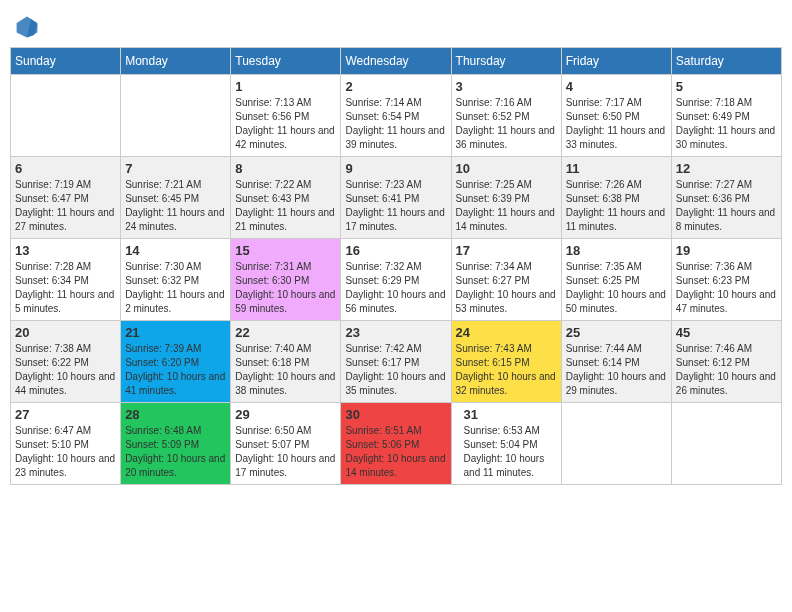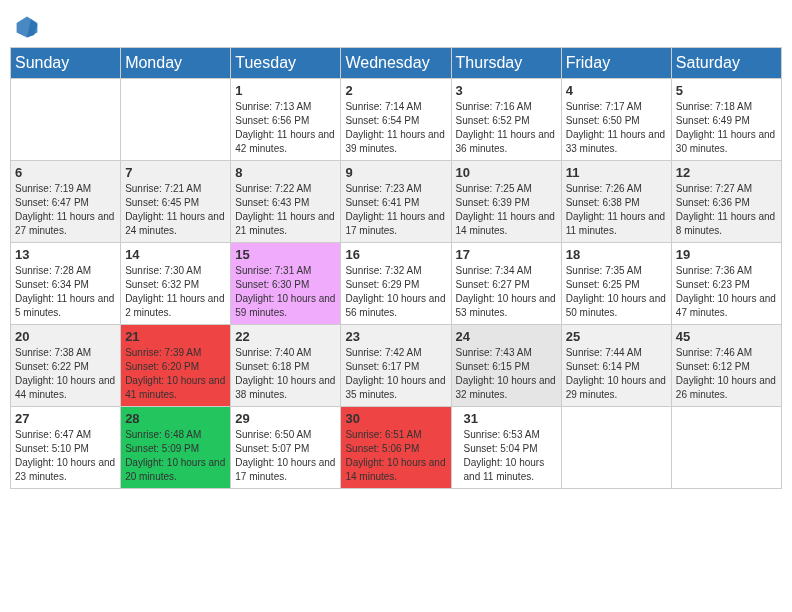--- a/index.html
+++ b/index.html
@@ -51,21 +51,21 @@
     .calendar {
       width: 100%;
       border-collapse: collapse;
       font-size: 11px;
     }
     .calendar th {
       background-color: #2e75b6;
       color: #fff;
       padding: 6px 4px;
       text-align: left;
-      font-size: 16px;
+      font-size: 12px;
       font-weight: normal;
       border: 1px solid #ccc;
     }
     .calendar td {
       border: 1px solid #ccc;
       vertical-align: top;
       padding: 4px;
       width: calc(100% / 7);
       min-height: 80px;
     }
@@ -249,39 +249,39 @@
 Daylight: 10 hours and 47 minutes.</div>
         </td>
       </tr>
       <tr>
         <td style="background-color: rgb(240, 240, 240);">
           <span class="day-number">20</span>
           <div class="day-info">Sunrise: 7:38 AM
 Sunset: 6:22 PM
 Daylight: 10 hours and 44 minutes.</div>
         </td>
-        <td style="background-color: #ef4444; margin-top: 17px;">
+        <td style="background-color: #0ea5e9; margin-top: 17px;">
           <span class="day-number">21</span>
           <div class="day-info">Sunrise: 7:39 AM
 Sunset: 6:20 PM
 Daylight: 10 hours and 41 minutes.</div>
         </td>
         <td style="background-color: rgb(240, 240, 240);">
           <span class="day-number">22</span>
           <div class="day-info">Sunrise: 7:40 AM
 Sunset: 6:18 PM
 Daylight: 10 hours and 38 minutes.</div>
         </td>
         <td style="background-color: rgb(240, 240, 240);">
           <span class="day-number">23</span>
           <div class="day-info">Sunrise: 7:42 AM
 Sunset: 6:17 PM
 Daylight: 10 hours and 35 minutes.</div>
         </td>
-        <td style="background-color: #e5e5e5;">
+        <td style="background-color: #fde047;">
           <span class="day-number">24</span>
           <div class="day-info">Sunrise: 7:43 AM
 Sunset: 6:15 PM
 Daylight: 10 hours and 32 minutes.</div>
         </td>
         <td style="background-color: rgb(240, 240, 240);">
           <span class="day-number">25</span>
           <div class="day-info">Sunrise: 7:44 AM
 Sunset: 6:14 PM
 Daylight: 10 hours and 29 minutes.</div>

